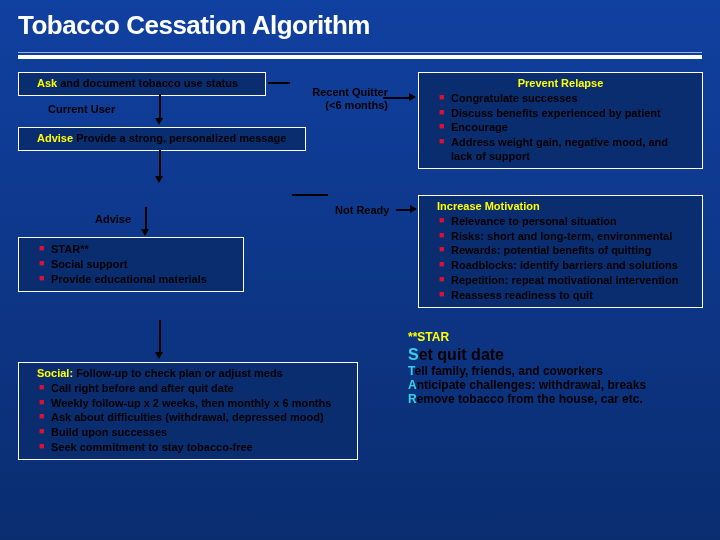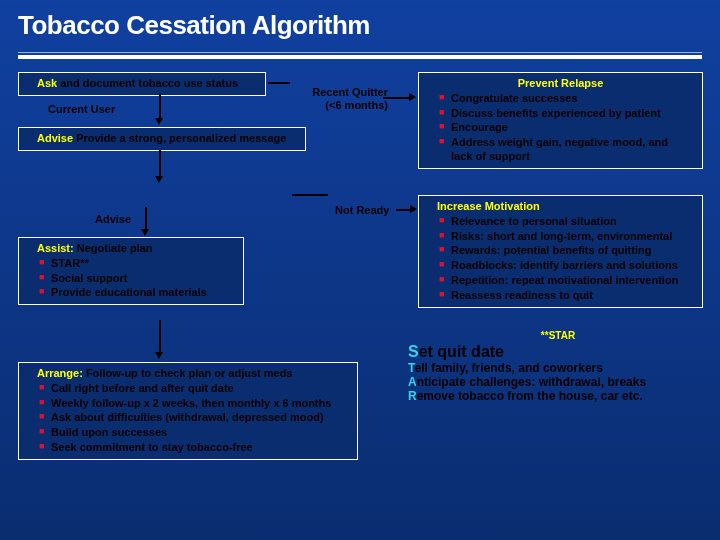--- a/index.html
+++ b/index.html
@@ -43,30 +43,29 @@
 
   <div class="box" style="top:127px;left:18px;width:288px">
     <span class="hl b">Advise</span><span class="b"> Provide a strong, personalized message</span>
   </div>
 
 
   <div class="lbl" style="top:213px;left:95px">Advise</div>
   <div class="lbl" style="top:204px;left:335px">Not Ready</div>
 
   <div class="box" style="top:237px;left:18px;width:226px">
-    <div><span class="hl b">Assist:</span><span class="b"> Negotiate plan</span></div>
     <ul>
       <li>STAR**</li>
       <li>Social support</li>
       <li>Provide educational materials</li>
     </ul>
   </div>
 
   <div class="box" style="top:362px;left:18px;width:340px">
-    <div><span class="hl b">Arrange:</span><span class="b"> Follow-up to check plan or adjust meds</span></div>
+    <div><span class="hl b">Social:</span><span class="b"> Follow-up to check plan or adjust meds</span></div>
     <ul>
       <li>Call right before and after quit date</li>
       <li>Weekly follow-up x 2 weeks, then monthly x 6 months</li>
       <li>Ask about difficulties  (withdrawal, depressed mood)</li>
       <li>Build upon successes</li>
       <li>Seek commitment to stay tobacco-free</li>
     </ul>
   </div>
 
   <div class="box" style="top:72px;left:418px;width:285px">
@@ -86,21 +85,21 @@
       <li>Relevance to personal situation</li>
       <li>Risks: short and long-term, environmental</li>
       <li>Rewards: potential benefits of quitting</li>
       <li>Roadblocks: identify barriers and solutions</li>
       <li>Repetition: repeat motivational intervention</li>
       <li>Reassess readiness to quit</li>
     </ul>
   </div>
 
   <div class="noborder" style="position:absolute;top:330px;left:408px;width:300px">
-    <div class="hl b" style="text-align:center;font-size:10px">**STAR</div>
+    <div class="hl b" style="font-size:12px">**STAR</div>
     <div style="margin-top:2px">
       <div class="b" style="font-size:16px"><span class="cyan">S</span><span style="color:#000">et quit date</span></div>
       <div class="b" style="font-size:12px"><span class="cyan">T</span><span style="color:#000">ell family, friends, and coworkers</span></div>
       <div class="b" style="font-size:12px"><span class="cyan">A</span><span style="color:#000">nticipate challenges: withdrawal, breaks</span></div>
       <div class="b" style="font-size:12px"><span class="cyan">R</span><span style="color:#000">emove tobacco from the house, car etc.</span></div>
     </div>
   </div>
 
   <div class="arr arr-v" style="top:94px;left:159px;height:26px"></div>
   <div class="ah-d" style="top:118px;left:155px"></div>

